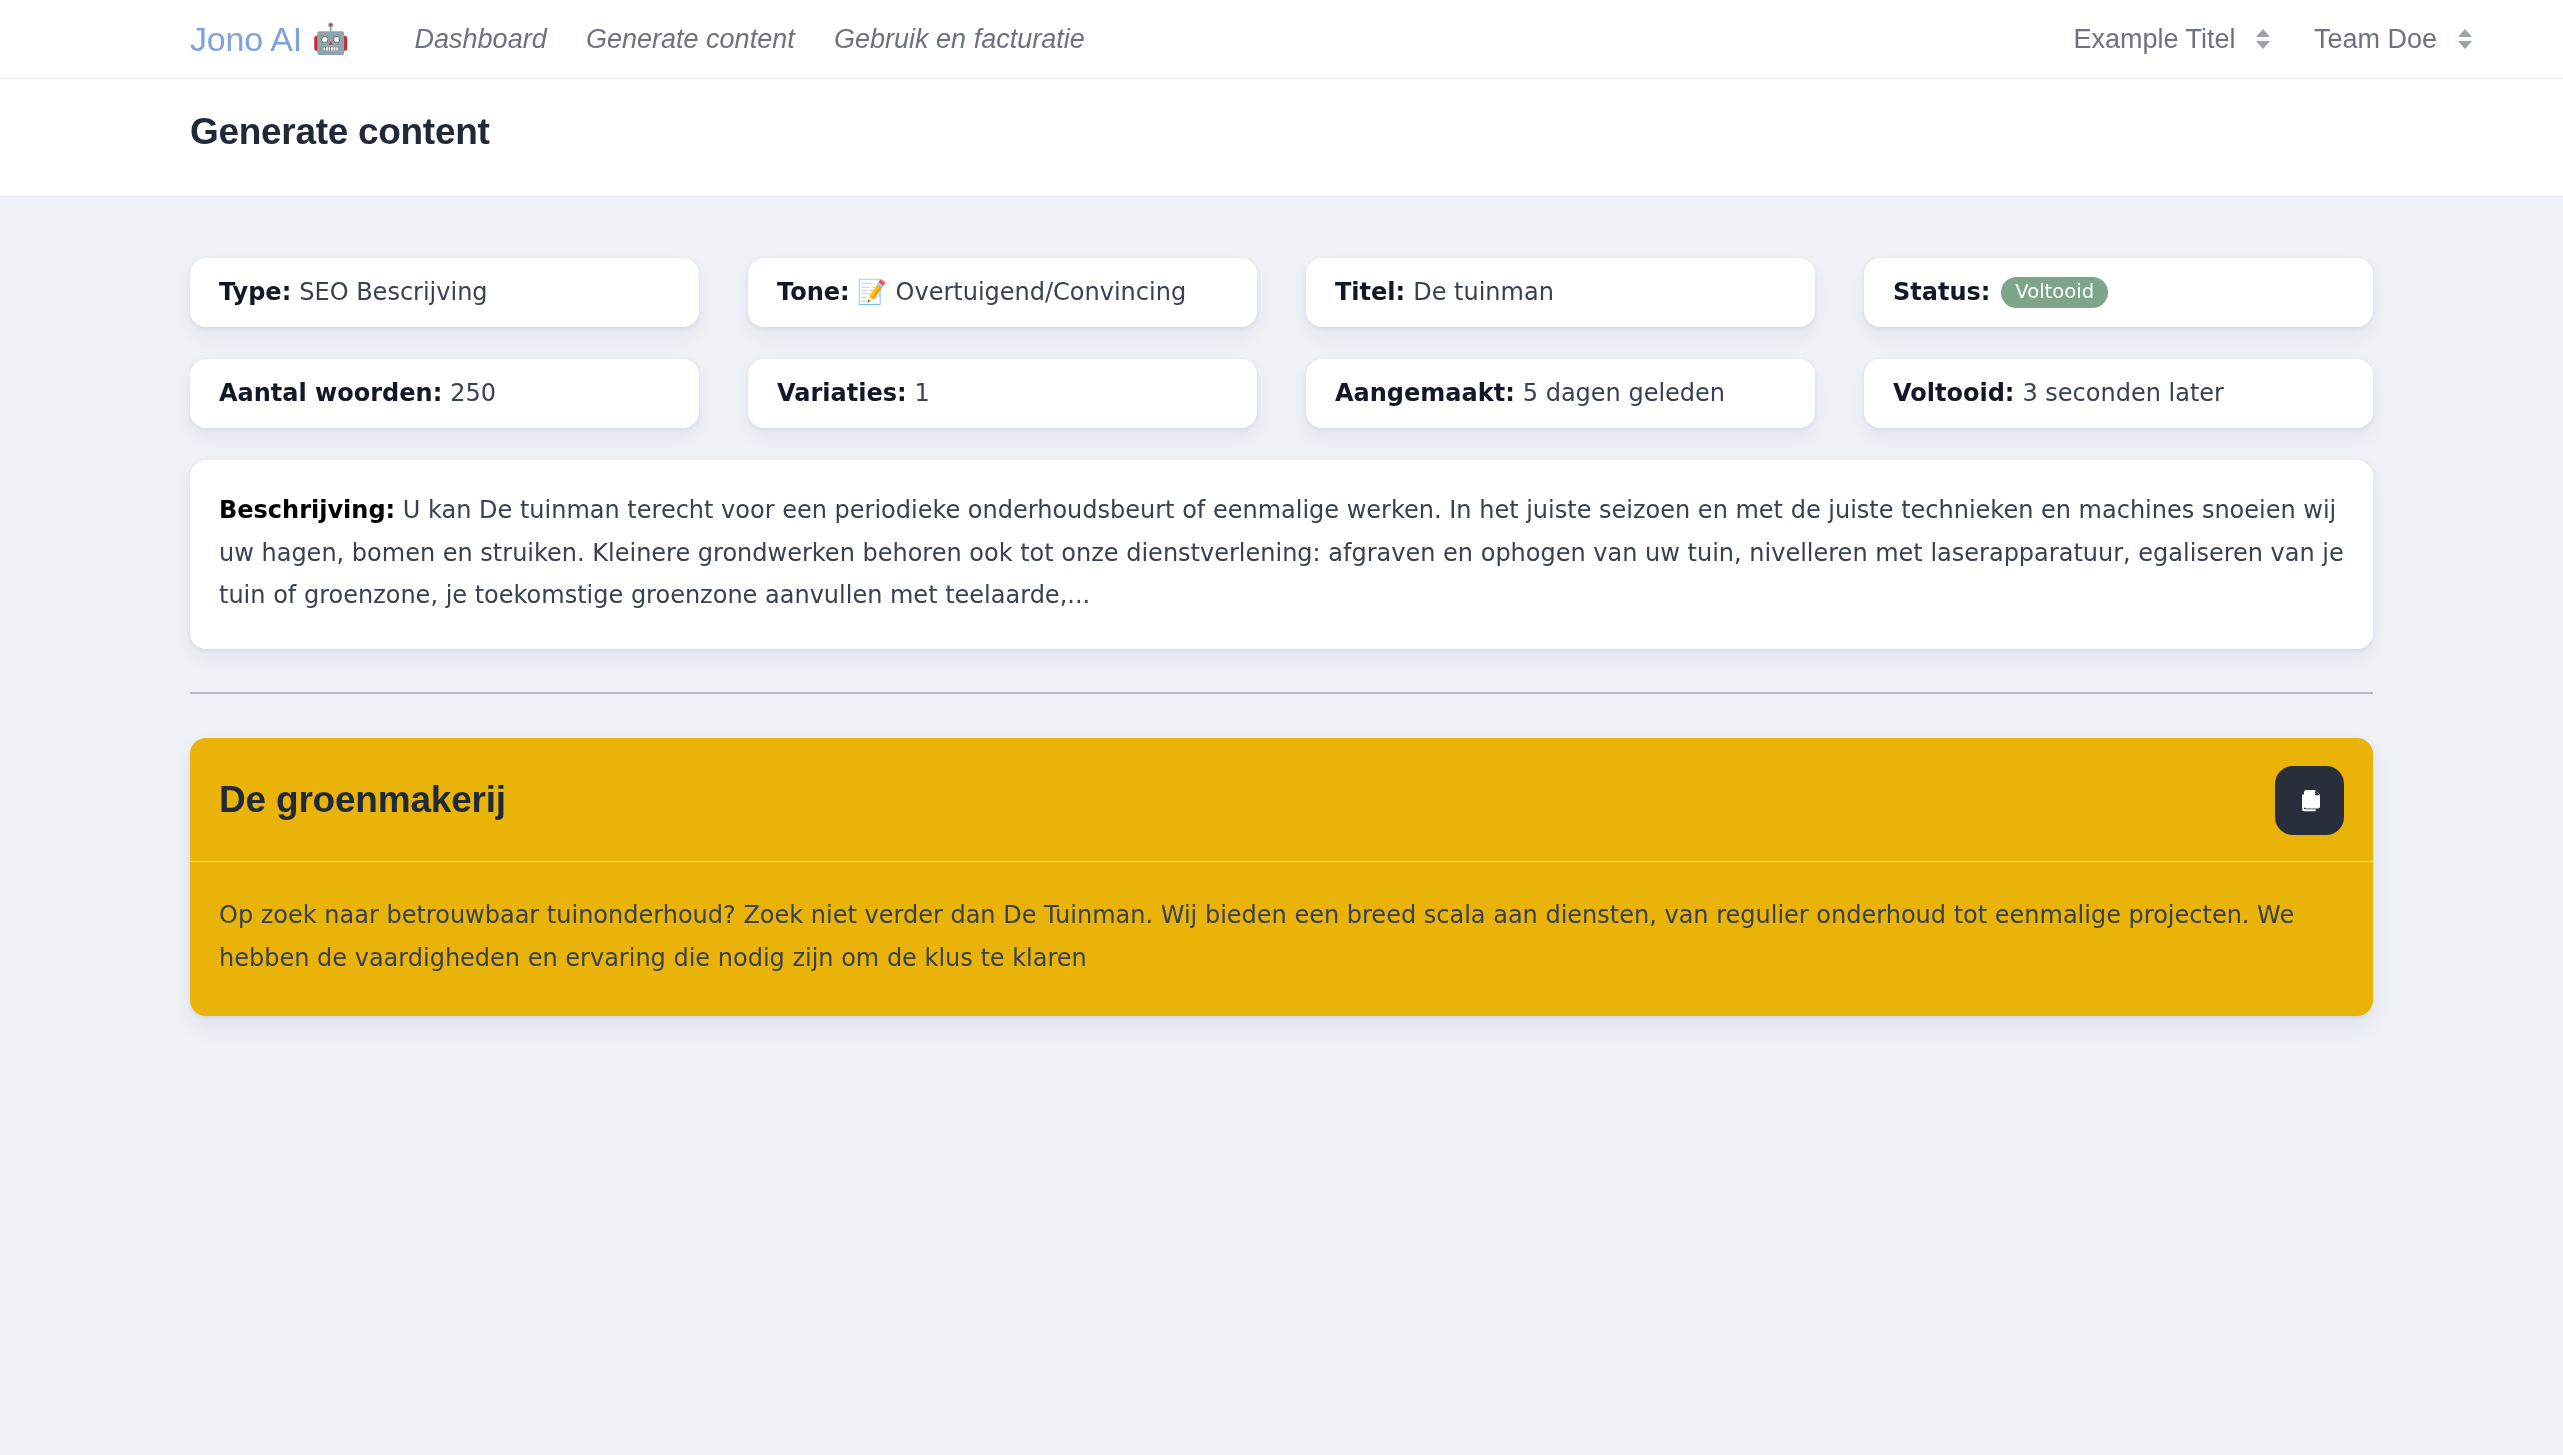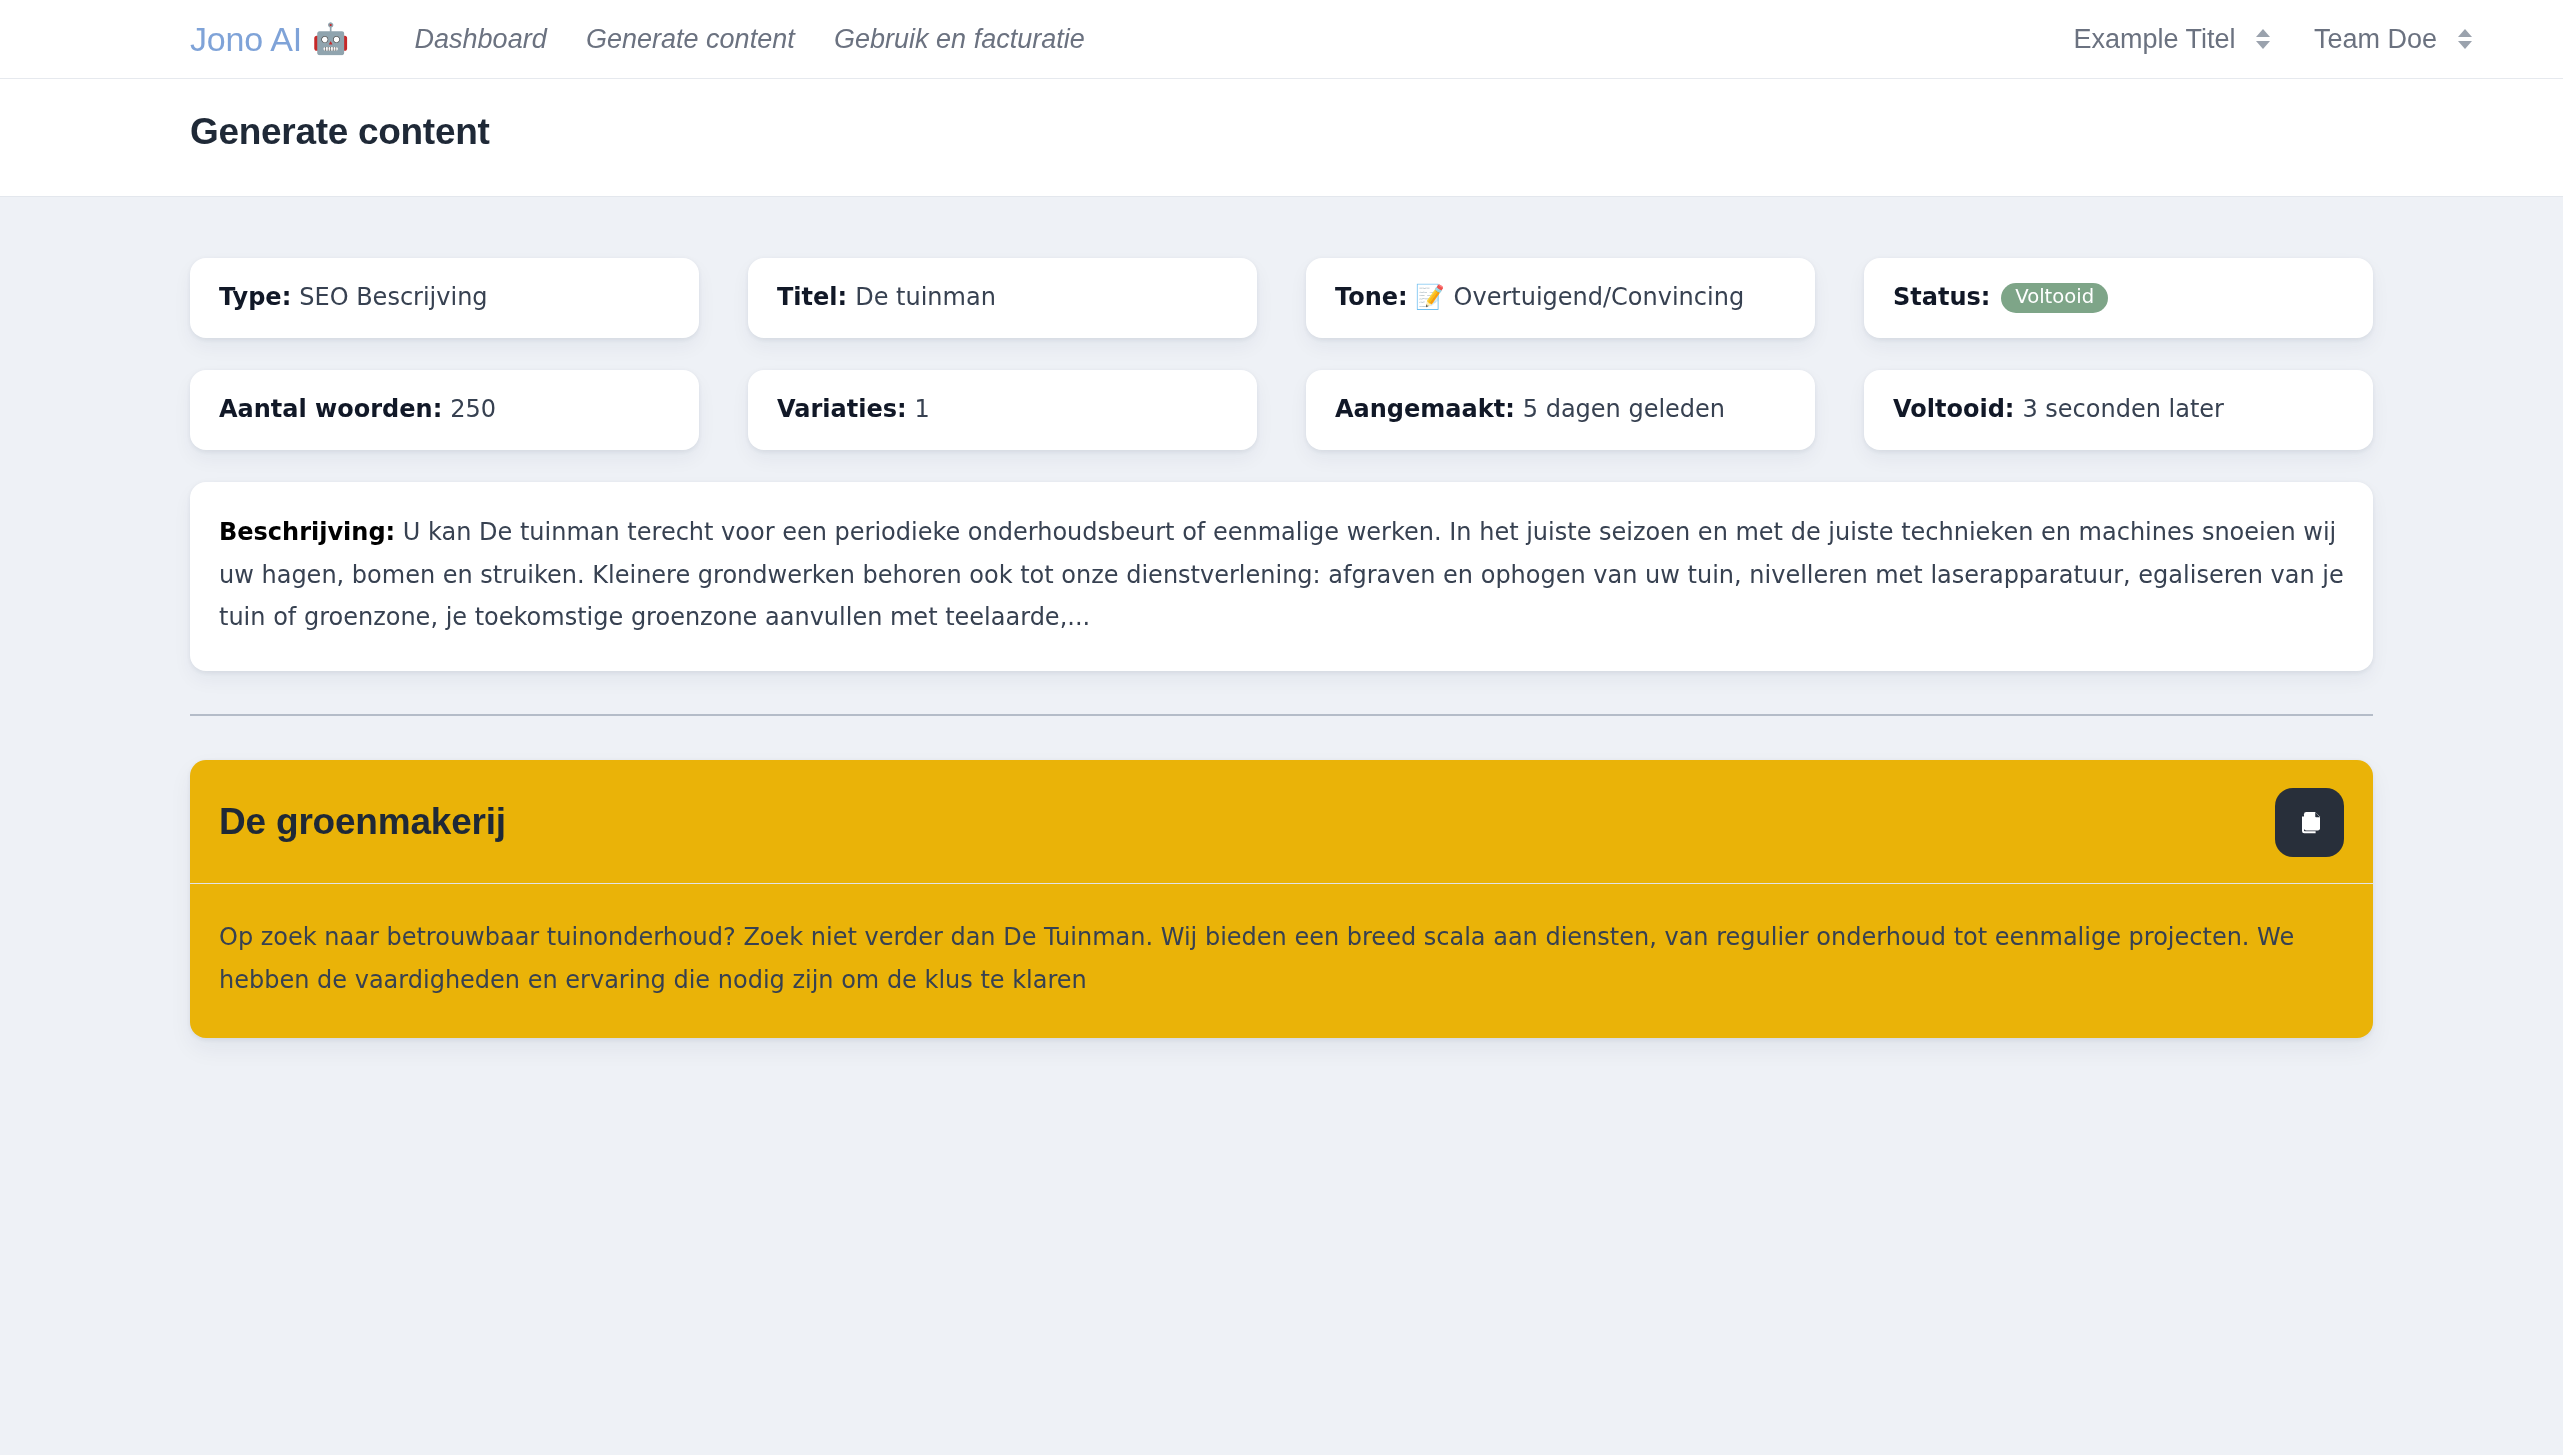--- a/index.html
+++ b/index.html
@@ -108,21 +108,21 @@
   .meta-grid {
     display: grid;
     grid-template-columns: repeat(4, 1fr);
     column-gap: 49px;
     row-gap: 32px;
   }
   .meta-card {
     background: #ffffff;
     border-radius: 16px;
     box-shadow: 0 1.8px 4.4px rgba(24,39,75,0.07), 0 9px 19.6px rgba(24,39,75,0.05);
-    height: 80px;
+    height: 69px;
     display: flex;
     align-items: center;
     padding: 12px 29px;
   }
   .meta-text {
     font-size: 24px;
     color: #374151;
     line-height: 1.3;
     display: flex;
     align-items: center;
@@ -255,30 +255,30 @@
 
     <div class="meta-card">
       <div class="meta-text">
         <b>Type:</b>
         <span>SEO Bescrijving</span>
       </div>
     </div>
 
     <div class="meta-card">
       <div class="meta-text">
-        <b>Titel:</b>
-        <span>De tuinman</span>
-      </div>
-    </div>
-
-    <div class="meta-card">
-      <div class="meta-text">
         <b>Tone:</b>
         <span class="meta-emoji">📝</span>
         <span>Overtuigend/Convincing</span>
+      </div>
+    </div>
+
+    <div class="meta-card">
+      <div class="meta-text">
+        <b>Titel:</b>
+        <span>De tuinman</span>
       </div>
     </div>
 
     <div class="meta-card">
       <div class="meta-text">
         <b>Status:</b>
         <span class="badge">Voltooid</span>
       </div>
     </div>
 

